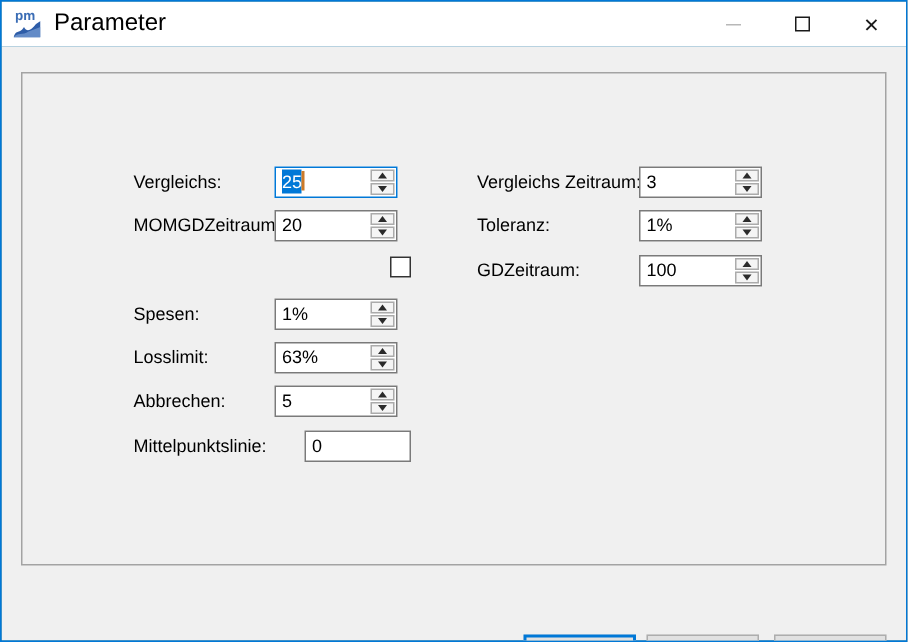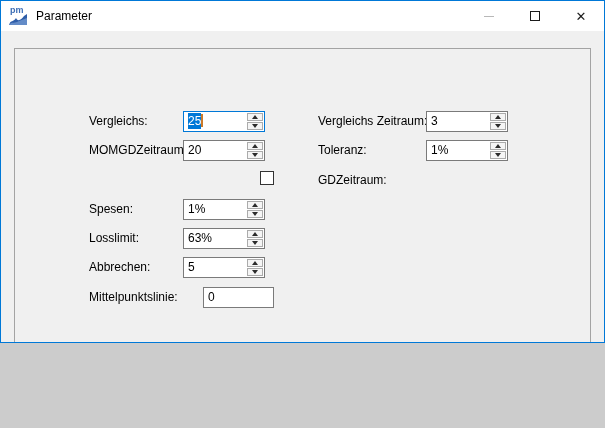--- a/index.html
+++ b/index.html
@@ -1,28 +1,28 @@
 <!DOCTYPE html>
 <html><head>
 <meta charset="utf-8">
 <style>
   html,body{margin:0;padding:0;background:#cccccc;}
   *{box-sizing:border-box;}
   .window{
-    position:relative;width:605px;height:343px;
+    position:relative;width:605px;height:428px;
     border:1px solid #0078d7;background:#0369a1;
     font-family:"Liberation Sans","DejaVu Sans",sans-serif;
     font-size:12px;color:#000;overflow:hidden;
   }
   
   .titlebar{position:absolute;left:0;top:0;width:603px;height:30px;background:#ffffff;display:flex;align-items:center;}
   .app-icon{width:18px;height:17px;margin-left:8px;position:relative;flex:0 0 auto;}
   .app-icon .pm-text{position:absolute;left:1px;top:-3px;font-size:9px;font-weight:bold;color:#3b6db5;letter-spacing:0px;}
   .app-icon svg{position:absolute;left:0;bottom:0;}
-  .title-text{margin-left:9px;font-size:12px;color:#000;}
+  .title-text{margin-left:9px;font-size:16px;color:#000;}
   .win-controls{position:absolute;right:0;top:0;height:30px;display:flex;}
   .win-btn{width:46px;height:30px;display:flex;align-items:center;justify-content:center;}
   .min-dash{width:10px;height:1px;background:#b8b8b8;}
   .max-square{width:10px;height:10px;border:1px solid #1a1a1a;background:transparent;}
   .close-glyph{font-size:13px;color:#1a1a1a;line-height:1;}
   
   .content{position:absolute;left:0;top:30px;width:603px;height:396px;background:#f0f0f0;}
   .panel{position:absolute;left:13px;top:17px;width:577px;height:329px;border:1px solid #a3a3a3;background:#f0f0f0;}
   .lbl{position:absolute;height:21px;line-height:21px;white-space:nowrap;}
   .field{position:absolute;height:21px;background:#ffffff;border:1px solid #7a7a7a;}
@@ -165,20 +165,31 @@
       <div class="spin-btns">
         <div class="spin-btn">
             <i class="tri-up"></i>
           </div>
         <div class="spin-btn">
             <i class="tri-down"></i>
           </div>
       </div>
     </div>
 
+    <div class="field" style="left:425px;top:139px;width:82px">
+      <span class="val">100</span>
+      <div class="spin-btns">
+        <div class="spin-btn">
+            <i class="tri-up"></i>
+          </div>
+        <div class="spin-btn">
+            <i class="tri-down"></i>
+          </div>
+      </div>
+    </div>
 
     <div class="btn default" style="left:348px">
       <span>OK</span>
     </div>
     <div class="btn" style="left:430px">
       <span>Abbrechen</span>
     </div>
     <div class="btn" style="left:515px">
       <span><span class="u">H</span><span>ilfe</span></span>
     </div>

